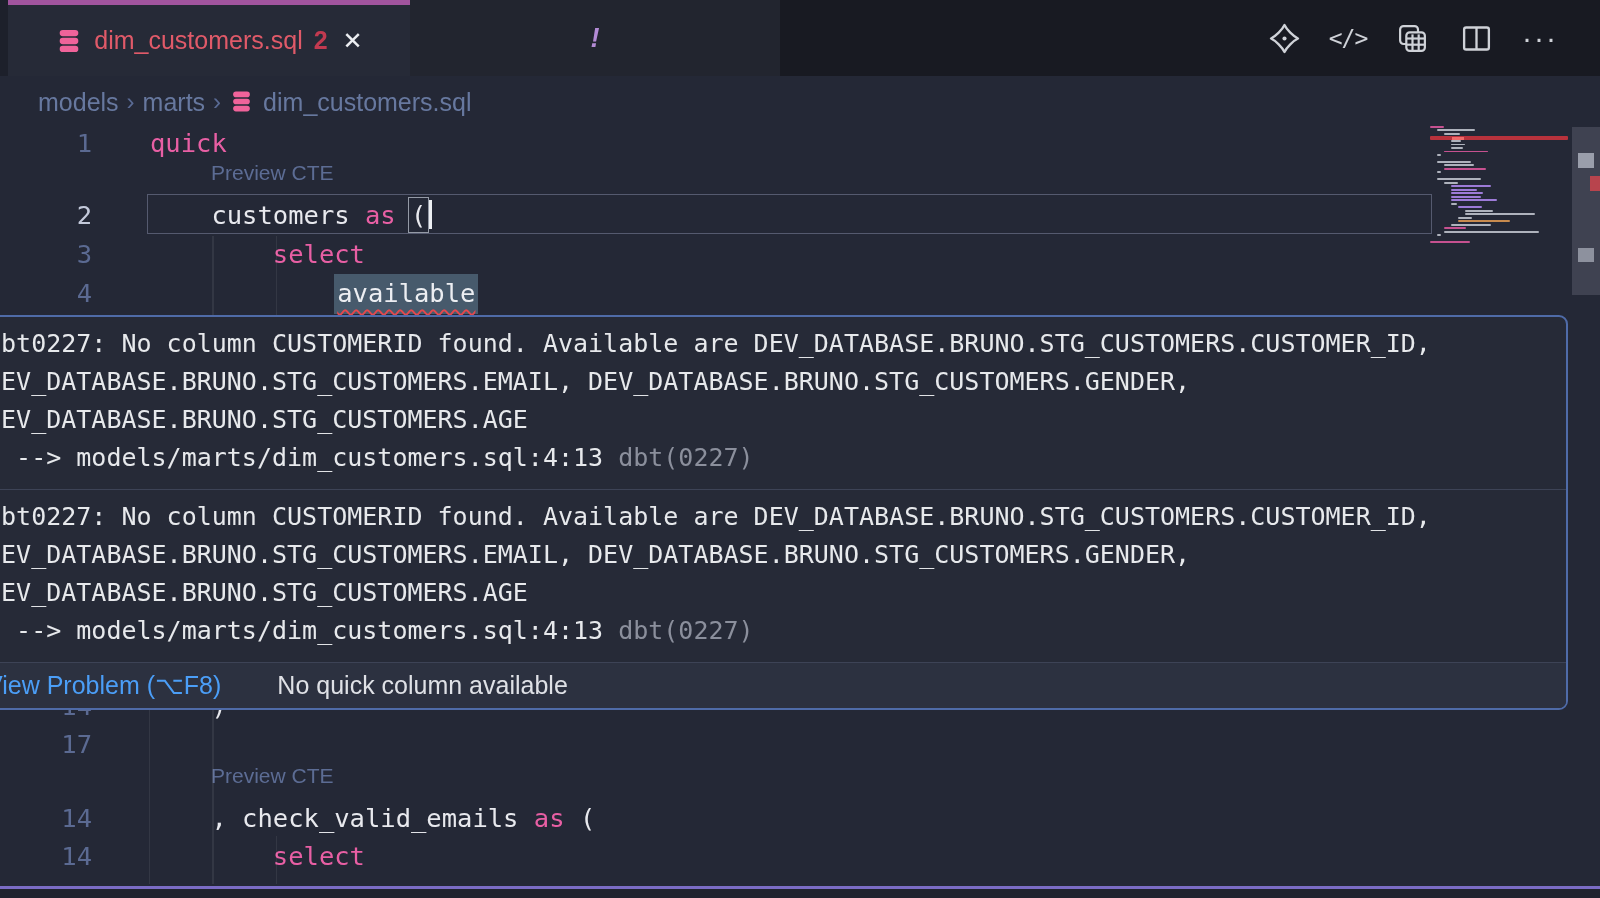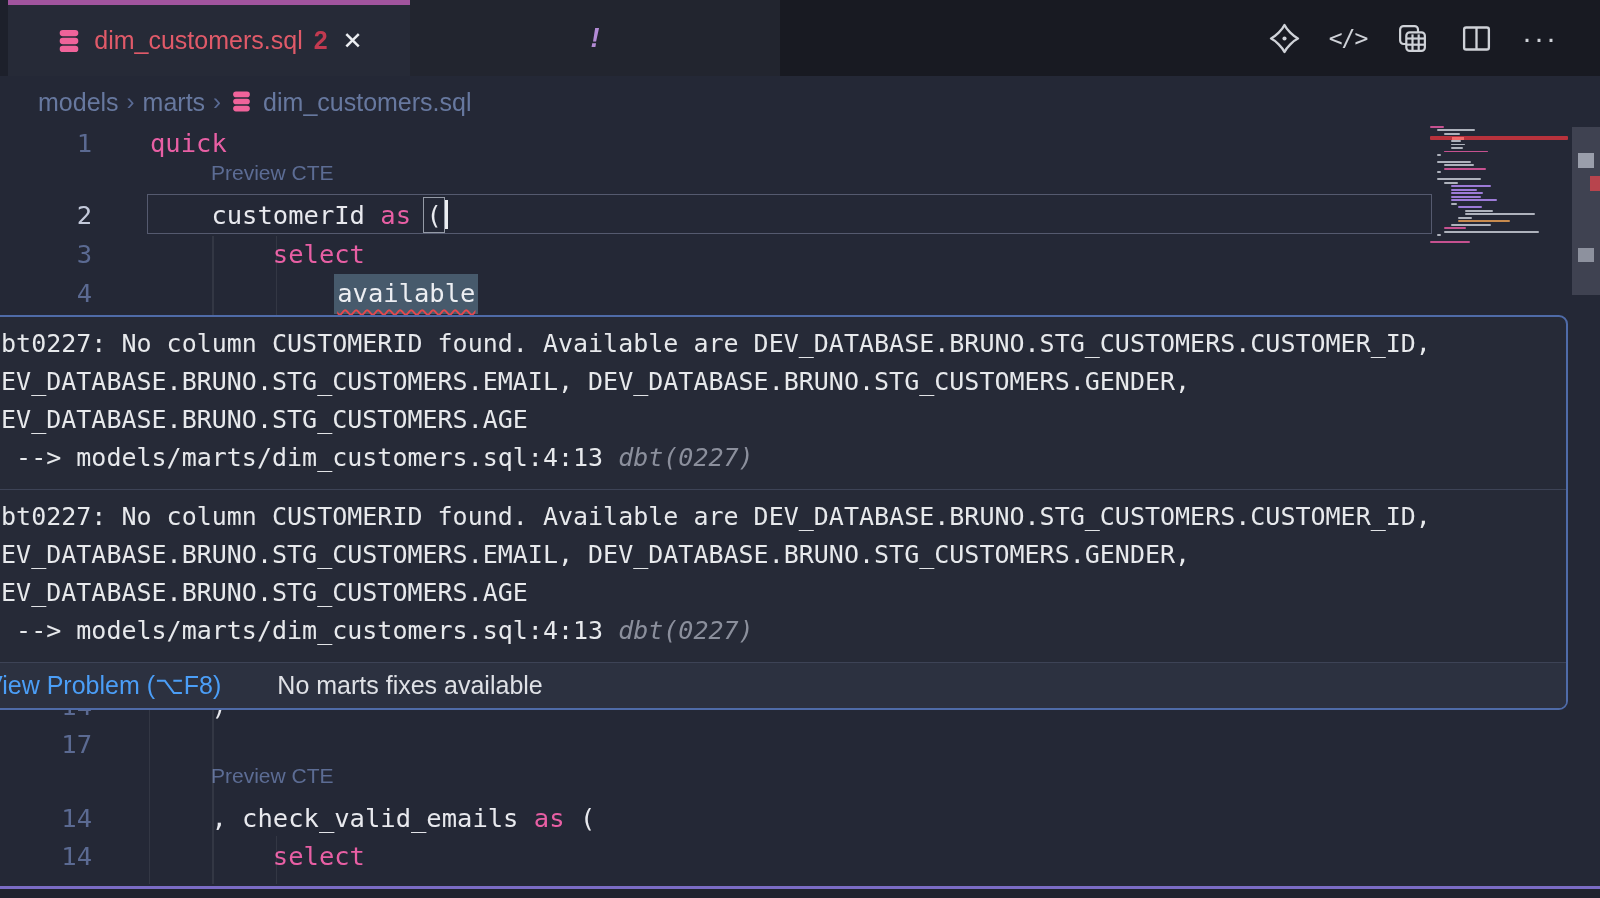--- a/index.html
+++ b/index.html
@@ -68,21 +68,21 @@
   .hover-panel {
     position:absolute; left:-34px; top:315px; width:1602px;
     background:#262a37; border:2px solid #4f6ba8; border-radius:9px;
     z-index:6; overflow:hidden;
   }
   .hover-block {
     padding:8px 0 12px 18px; white-space:pre; line-height:38px;
     font-family:"DejaVu Sans Mono", monospace; font-size:25px; color:#e7e9ec;
     border-bottom:1px solid #3d4356;
   }
-  .hover-src { color:#8b8f9c;font-style:italic; }
+  .hover-src { color:#8b8f9c; }
   .hover-status {
     height:45px; background:#2c3140; display:flex; align-items:center;
     font-size:25px; padding-left:18px;
   }
   .view-problem { color:#4b9ef7; cursor:pointer; white-space:nowrap; }
   .no-fixes { color:#dfe1e6; margin-left:56px; white-space:nowrap; }
 
   
   .minimap { position:absolute; left:1430px; top:126px; width:138px; cursor:pointer; }
   .mm-row { height:1.9px; margin-bottom:1.6px; border-radius:1px; }
@@ -159,21 +159,21 @@
       <rect x="4" y="9.3" width="16" height="5.4" rx="2.7"></rect>
       <rect x="4" y="16.1" width="16" height="5.4" rx="2.7"></rect>
     </svg>
   </span>
   <span class="crumb">dim_customers.sql</span>
 </div>
 
 <div id="code-layer">
     <div class="code-row" style="top: 124px;"><span class="lnum">1</span><span class="ltext"><span class="tk-kw">quick</span></span></div>
     <div class="codelens" style="top: 161px;">Preview CTE</div>
-    <div class="code-row" style="top: 196px;"><span class="lnum cur">2</span><span class="ltext"><span class="tk-fg">    customerId </span><span class="tk-kw">as</span><span class="tk-fg"> </span><span class="tk-paren">(</span><span class="cursor"></span></span></div>
+    <div class="code-row" style="top: 196px;"><span class="lnum cur">2</span><span class="ltext"><span class="tk-fg">    customers </span><span class="tk-kw">as</span><span class="tk-fg"> </span><span class="tk-paren">(</span><span class="cursor"></span></span></div>
     <div class="code-row" style="top: 235px;"><span class="lnum">3</span><span class="ltext"><span class="tk-fg">        </span><span class="tk-kw">select</span></span></div>
     <div class="code-row" style="top: 274px;"><span class="lnum">4</span><span class="ltext"><span class="tk-fg">            </span><span class="tk-err">available</span></span></div>
     <div class="code-row" style="top: 687px;"><span class="lnum">14</span><span class="ltext"><span class="tk-fg">    )</span></span></div>
     <div class="code-row" style="top: 725px;"><span class="lnum">17</span><span class="ltext"></span></div>
     <div class="codelens" style="top: 764px;">Preview CTE</div>
     <div class="code-row" style="top: 799px;"><span class="lnum">14</span><span class="ltext"><span class="tk-fg">    , check_valid_emails </span><span class="tk-kw">as</span><span class="tk-fg"> (</span></span></div>
     <div class="code-row" style="top: 837px;"><span class="lnum">14</span><span class="ltext"><span class="tk-fg">        </span><span class="tk-kw">select</span></span></div>
   </div>
 
 <div class="cur-line-box"></div>
@@ -184,21 +184,21 @@
 <div class="iguide" style="left:212px;   top:708px; height:176px;"></div>
 <div class="iguide" style="left:275.5px; top:836px; height:48px;"></div>
 
 <div class="hover-panel">
   <div id="hover-blocks">
       <div class="hover-block"><div>dbt0227: No column CUSTOMERID found. Available are DEV_DATABASE.BRUNO.STG_CUSTOMERS.CUSTOMER_ID,</div><div>DEV_DATABASE.BRUNO.STG_CUSTOMERS.EMAIL, DEV_DATABASE.BRUNO.STG_CUSTOMERS.GENDER,</div><div>DEV_DATABASE.BRUNO.STG_CUSTOMERS.AGE</div><div><span>  --&gt; models/marts/dim_customers.sql:4:13 </span><span class="hover-src">dbt(0227)</span></div></div>
       <div class="hover-block"><div>dbt0227: No column CUSTOMERID found. Available are DEV_DATABASE.BRUNO.STG_CUSTOMERS.CUSTOMER_ID,</div><div>DEV_DATABASE.BRUNO.STG_CUSTOMERS.EMAIL, DEV_DATABASE.BRUNO.STG_CUSTOMERS.GENDER,</div><div>DEV_DATABASE.BRUNO.STG_CUSTOMERS.AGE</div><div><span>  --&gt; models/marts/dim_customers.sql:4:13 </span><span class="hover-src">dbt(0227)</span></div></div>
     </div>
   <div class="hover-status">
     <span class="view-problem">View Problem (⌥F8)</span>
-    <span class="no-fixes">No marts fixes available</span>
+    <span class="no-fixes">No quick column available</span>
   </div>
 </div>
 
 <div class="minimap" id="minimap">
   <div class="mm-red-hot"></div>
 <div class="mm-row" style="margin-left: 0px; width: 14px; background: rgb(198, 81, 144);"></div>
     <div class="mm-row" style="margin-left: 7px; width: 38px; background: rgb(174, 178, 188);"></div>
     <div class="mm-row" style="margin-left: 14px; width: 16px; background: rgb(174, 178, 188);"></div>
     <div class="mm-row" style="margin-left: 0px; width: 138px; background: rgb(184, 50, 60); height: 3.6px; margin-bottom: 0px;"></div>
     <div class="mm-row" style="margin-left: 21px; width: 10px; background: rgb(174, 178, 188);"></div>

